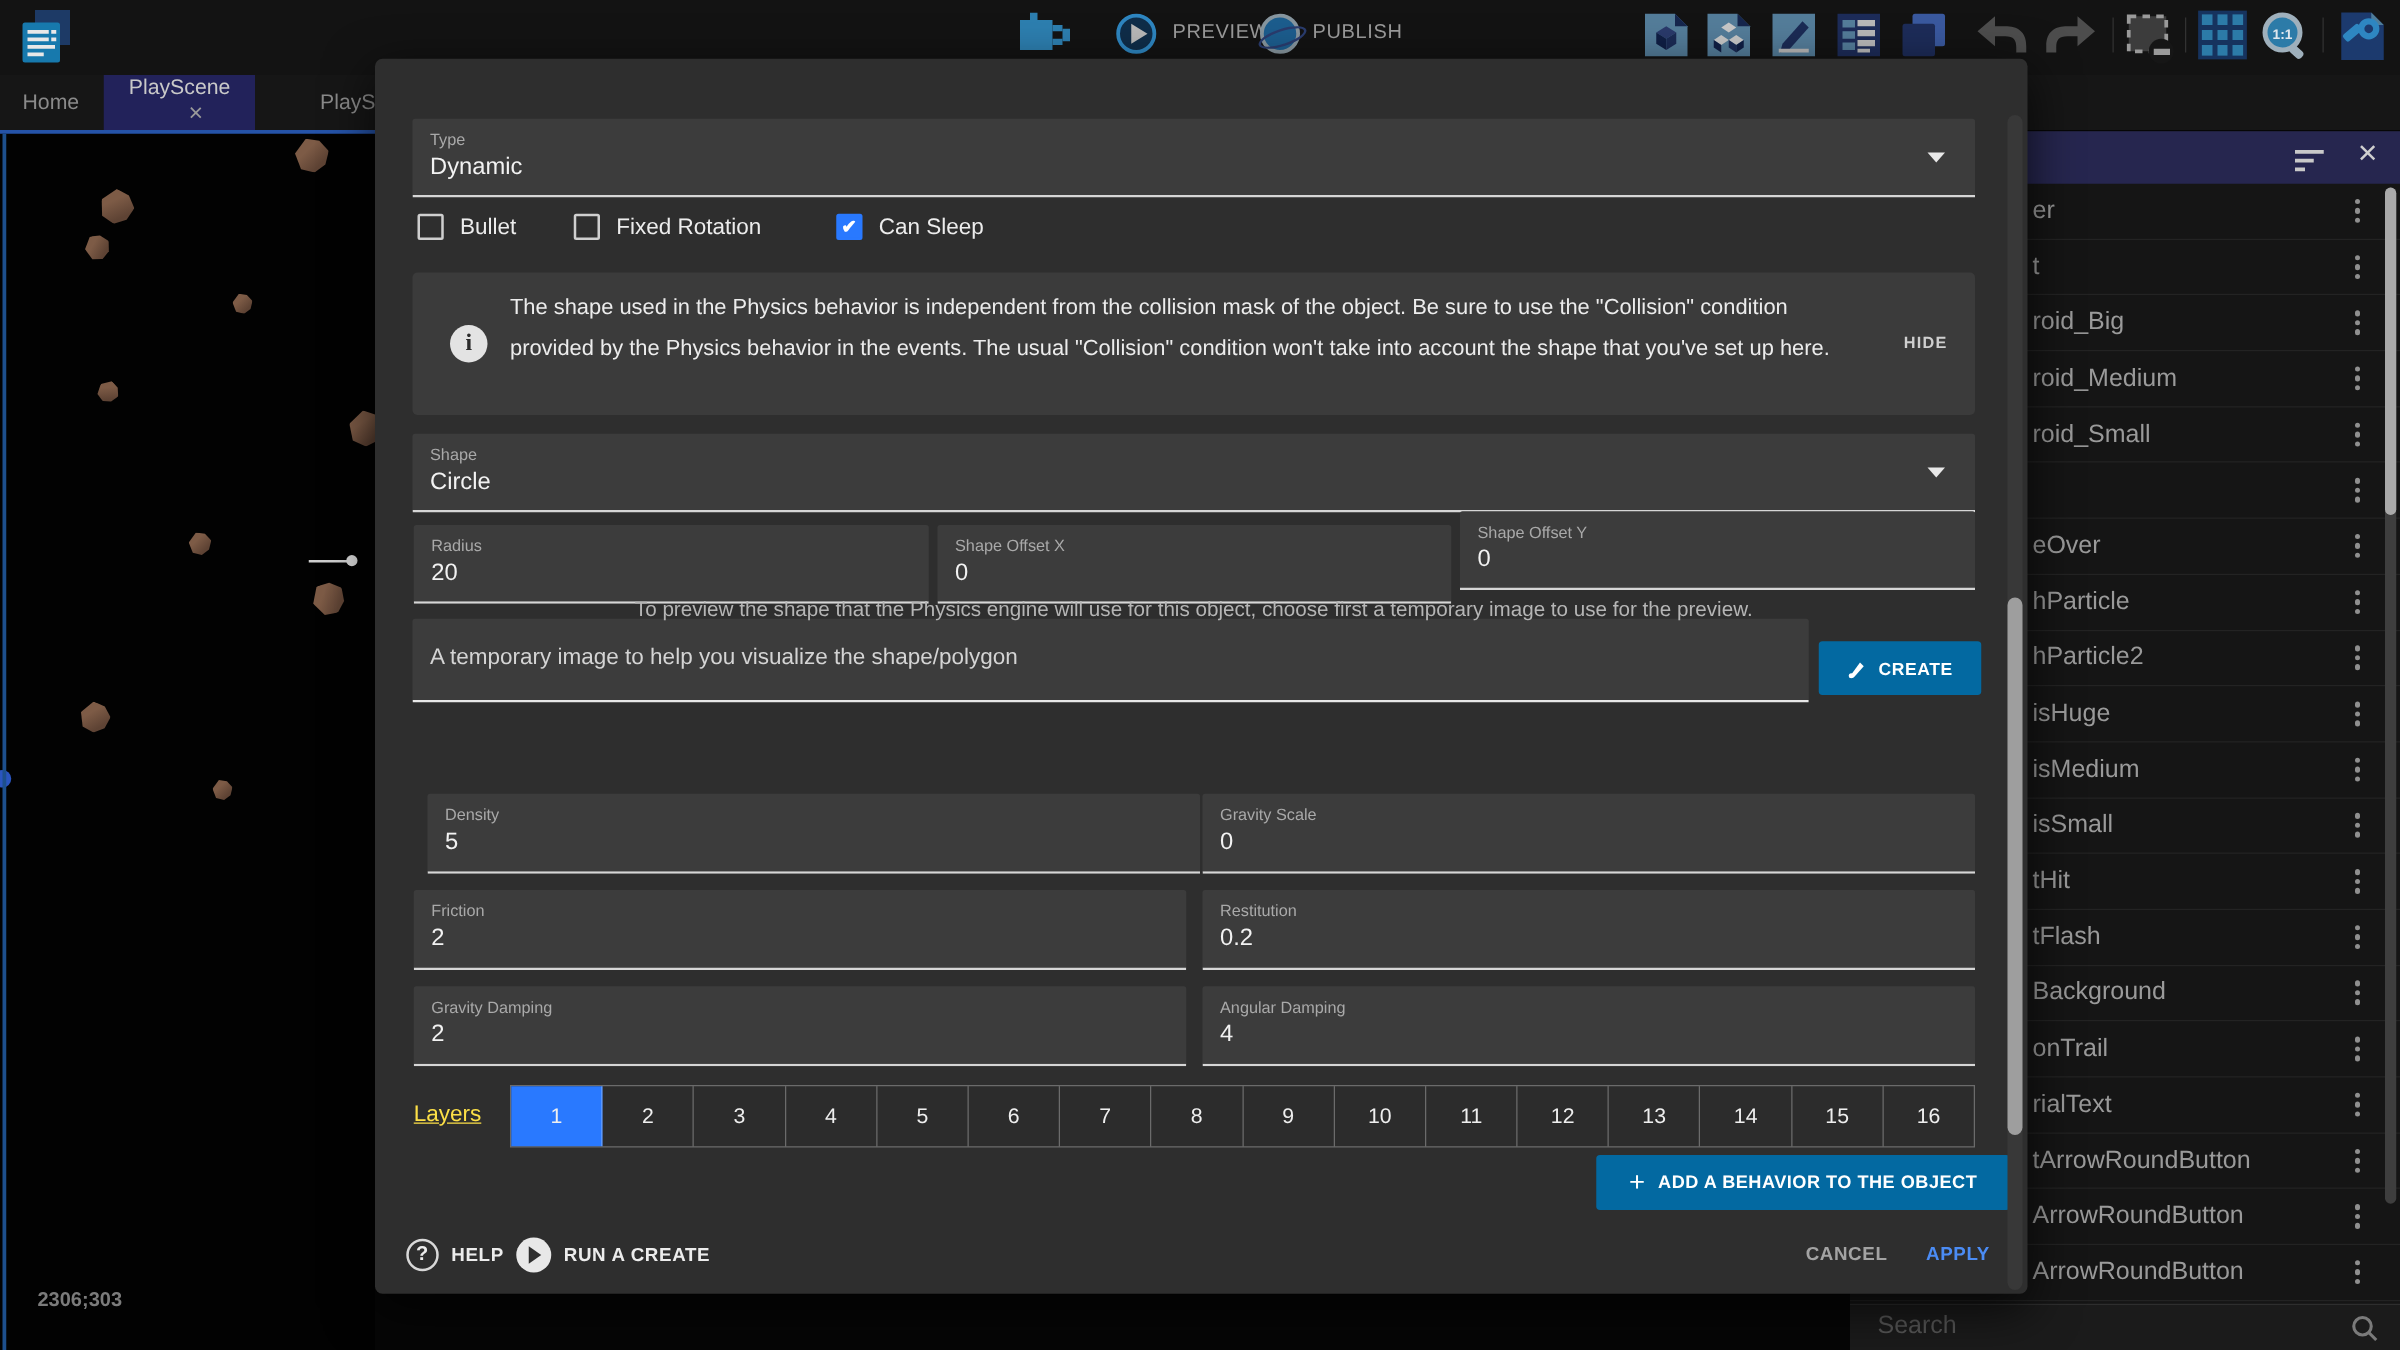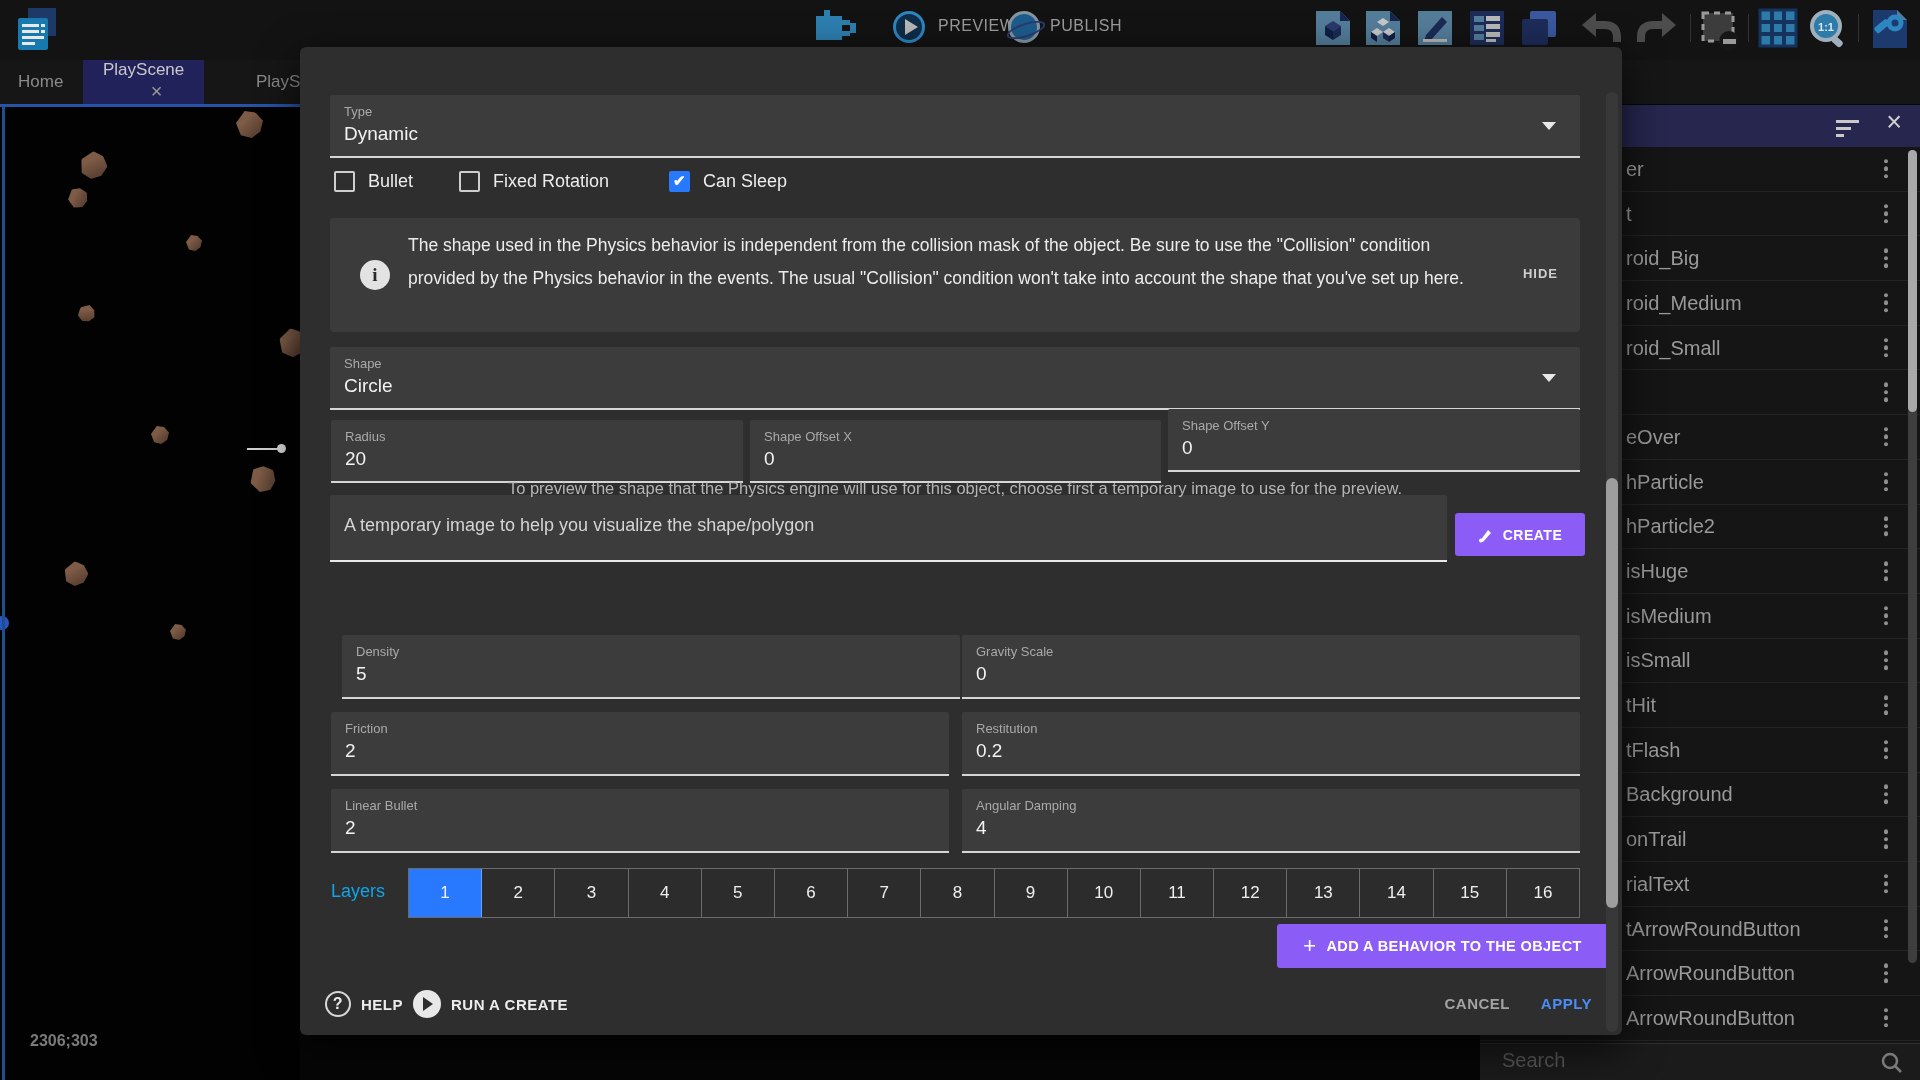--- a/index.html
+++ b/index.html
@@ -55,28 +55,28 @@
   .cb.checked{background:#2979ff;border-color:#2979ff;}
   .cb.checked .tick{position:absolute;left:2px;top:-1px;color:#fff;font-size:15px;font-weight:700;}
   .cblabel{position:absolute;top:0;font-size:18px;color:#ececec;line-height:21px;}
   .info{position:absolute;left:30px;top:171px;width:1250px;height:114px;background:#3b3b3b;border-radius:4px;}
   .info-ico{position:absolute;left:30px;top:42px;width:30px;height:30px;border-radius:50%;background:#e3e3e3;
             color:#2b2b2b;font-family:"Liberation Serif",serif;font-weight:700;font-size:19px;
             display:flex;align-items:center;justify-content:center;}
   .info-text{position:absolute;left:78px;top:11px;width:1090px;font-size:17.5px;line-height:33px;color:#ececec;}
   .hide-btn{position:absolute;right:22px;top:48px;font-size:13px;letter-spacing:1px;color:#cfcfcf;font-weight:600;}
   .helper{position:absolute;left:30px;top:432px;width:1250px;text-align:center;font-size:16.5px;color:#b5b5b5;}
-  .blue-btn{position:absolute;background:#8b5cf6;border-radius:3px;color:#fff;display:flex;align-items:center;justify-content:center;}
+  .blue-btn{position:absolute;background:#0369a1;border-radius:3px;color:#fff;display:flex;align-items:center;justify-content:center;}
   .layers-row{position:absolute;left:108px;top:821px;width:1172px;height:50px;display:flex;
               border:1px solid rgba(255,255,255,.3);box-sizing:border-box;background:#2c2c2c;}
   .lcell{flex:1;display:flex;align-items:center;justify-content:center;font-size:17px;color:#efefef;
          border-right:1px solid rgba(255,255,255,.3);}
   .lcell:last-child{border-right:none;}
   .lcell.sel{background:#2979ff;}
-  .layers-label{position:absolute;left:31px;top:834px;font-size:18px;color:#0ea5e9;}
+  .layers-label{position:absolute;left:31px;top:834px;font-size:18px;color:#fde047;text-decoration:underline;}
   .footer-item{position:absolute;display:flex;align-items:center;font-size:15px;font-weight:600;letter-spacing:.5px;color:#ececec;}
   .dscroll-track{position:absolute;left:1306px;top:45px;width:12px;height:940px;background:#383838;border-radius:6px;}
   .dscroll-thumb{position:absolute;left:1306px;top:431px;width:12px;height:430px;background:#9e9e9e;border-radius:6px;}
 </style>
 </head>
 <body>
 
 <div class="stage">
 
   <div class="toolbar">
@@ -485,21 +485,21 @@
     </div>
     <div class="fld" style="left:31px;top:665px;width:618px;height:64px;">
       <span class="lb">Friction</span>
       <span class="vl">2</span>
     </div>
     <div class="fld" style="left:662px;top:665px;width:618px;height:64px;">
       <span class="lb">Restitution</span>
       <span class="vl">0.2</span>
     </div>
     <div class="fld" style="left:31px;top:742px;width:618px;height:64px;">
-      <span class="lb">Linear Bullet</span>
+      <span class="lb">Gravity Damping</span>
       <span class="vl">2</span>
     </div>
     <div class="fld" style="left:662px;top:742px;width:618px;height:64px;">
       <span class="lb">Angular Damping</span>
       <span class="vl">4</span>
     </div>
 
     <div class="layers-label">Layers</div>
     <div class="layers-row">
       <div class="lcell sel">1</div>

